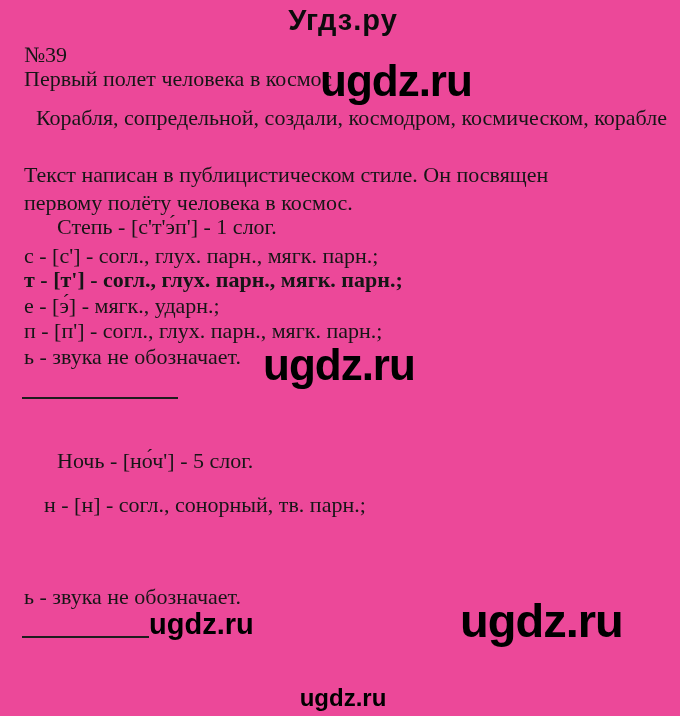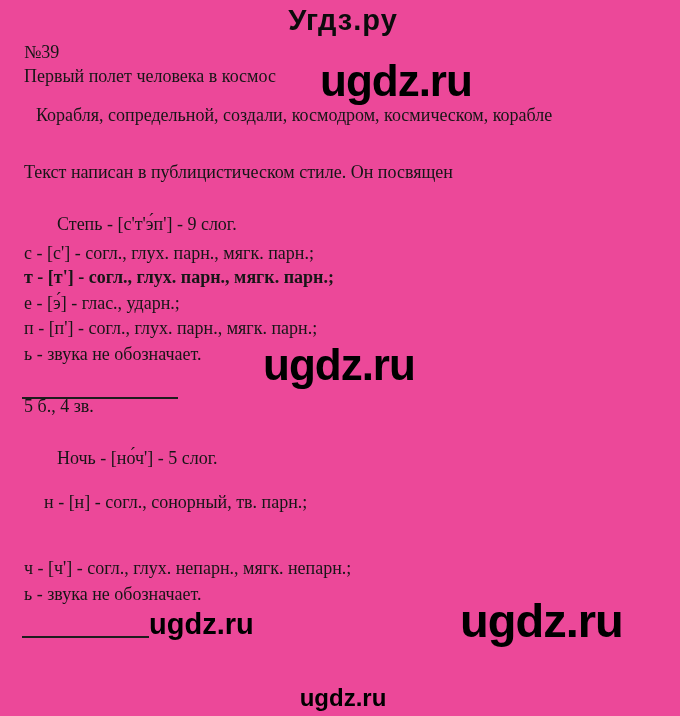--- a/index.html
+++ b/index.html
@@ -17,21 +17,21 @@
     text-align:center;
     font-family:"Liberation Sans","DejaVu Sans",sans-serif;
     font-weight:700;
     font-size:29px;
     letter-spacing:1px;
     color:#0c0c0c;
   }
   .line {
     position:absolute;
     left:24px;
-    font-size:18px;
+    font-size:22px;
     line-height:1.15;
     white-space:nowrap;
     color:#161616;
   }
   .indent { left:57px; }
   .rule {
     position:absolute;
     height:0;
     border-top:2px solid #1d1d1d;
   }
@@ -55,34 +55,33 @@
 
 <div class="page">
 
   <div class="site-header">Угдз.ру</div>
 
   <div class="line" style="top:42px;">№39</div>
   <div class="line" style="top:66px;font-family:Liberation Serif, serif;">Первый полет человека в космос</div>
   <div class="line" style="top:105px;margin-left:12px;">Корабля, сопредельной, создали, космодром, космическом, корабле</div>
 
   <div class="line" style="top:162px;">Текст написан в публицистическом стиле. Он посвящен</div>
+  <div class="line" style="top:190px;">первому полёту человека в космос.</div>
 
-  <div class="line indent" style="top:214px;">Степь - [с'т'э́п'] - 9 слог.</div>
+  <div class="line indent" style="top:214px;">Степь - [с'т'э́п'] - 1 слог.</div>
   <div class="line" style="top:243px;">с - [с'] - согл., глух. парн., мягк. парн.;</div>
   <div class="line" style="top:267px;font-weight:bold;">т - [т'] - согл., глух. парн., мягк. парн.;</div>
-  <div class="line" style="top:293px;">е - [э́] - глас., ударн.;</div>
+  <div class="line" style="top:293px;">е - [э́] - мягк., ударн.;</div>
   <div class="line" style="top:318px;">п - [п'] - согл., глух. парн., мягк. парн.;</div>
   <div class="line" style="top:344px;">ь - звука не обозначает.</div>
 
   <div class="rule" style="top:397px; left:22px; width:156px;"></div>
-  <div class="line" style="top:396px;">5 б., 4 зв.</div>
 
   <div class="line indent" style="top:448px;">Ночь - [но́ч'] - 5 слог.</div>
   <div class="line" style="top:492px;margin-left:20px;">н - [н] - согл., сонорный, тв. парн.;</div>
-  <div class="line" style="top:558px;">ч - [ч'] - согл., глух. непарн., мягк. непарн.;</div>
   <div class="line" style="top:584px;">ь - звука не обозначает.</div>
 
   <div class="rule" style="top:636px; left:22px; width:127px;"></div>
 
   <div class="wm wm-top">ugdz.ru</div>
   <div class="wm wm-middle">ugdz.ru</div>
   <div class="wm wm-bottom-left">ugdz.ru</div>
   <div class="wm wm-bottom-right">ugdz.ru</div>
   <div class="wm wm-footer">ugdz.ru</div>
 

